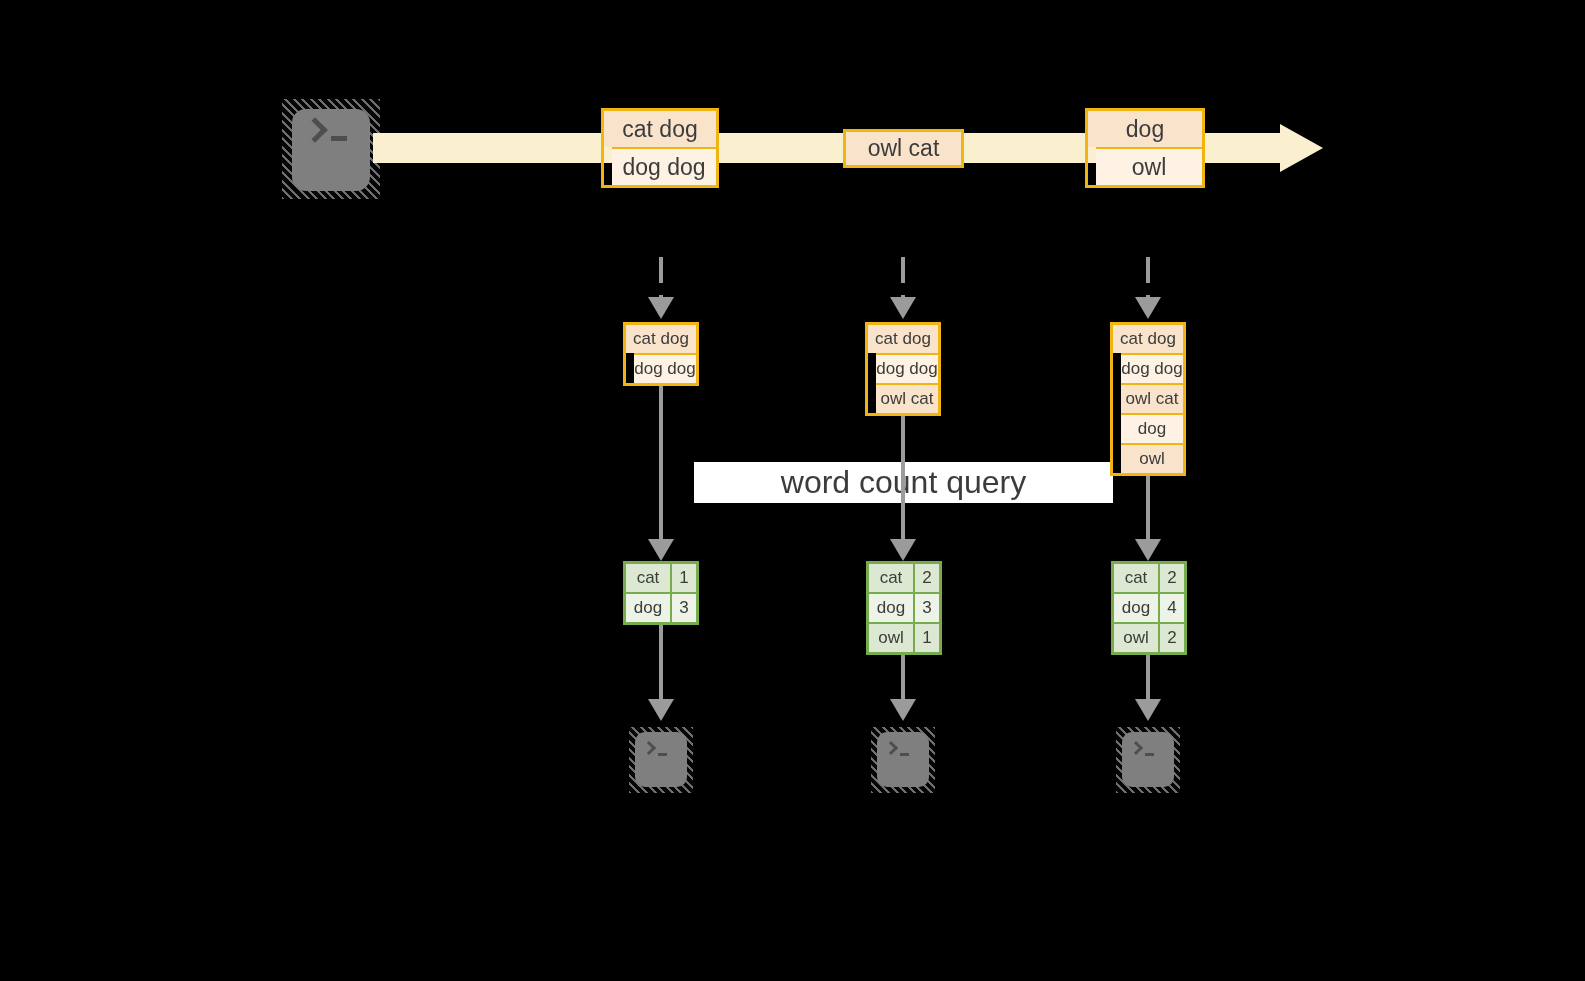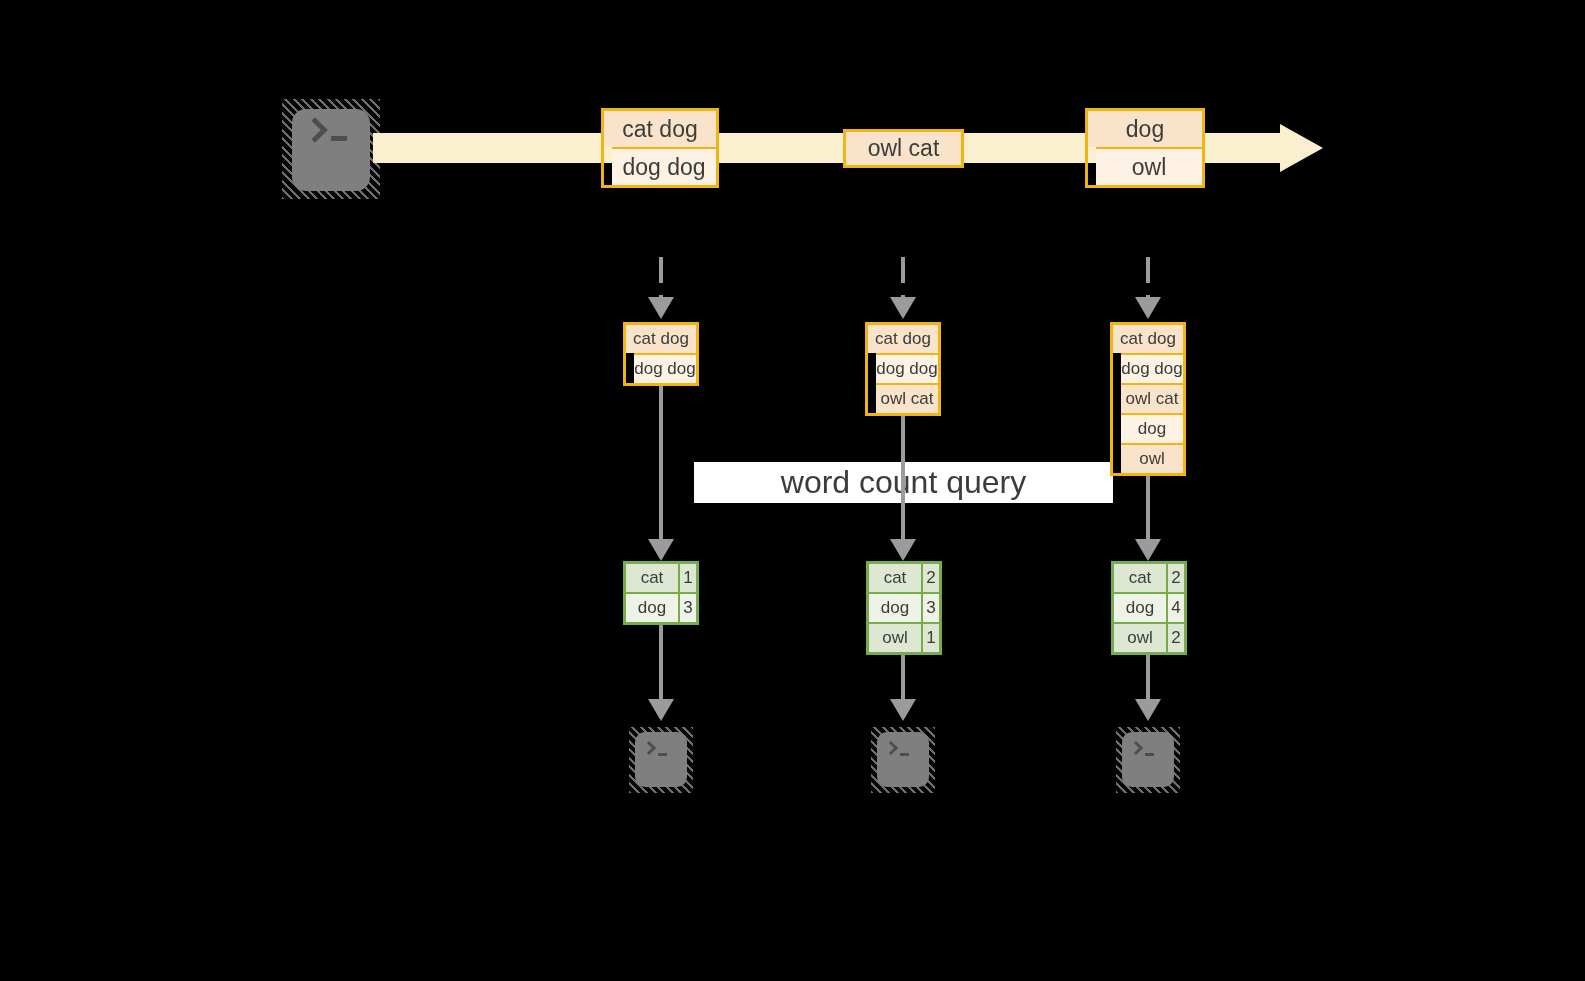--- a/index.html
+++ b/index.html
@@ -44,21 +44,21 @@
   .stem{position:absolute;width:4px;background:#9b9b9b;z-index:2;}
   .head{position:absolute;width:0;height:0;z-index:2;
     border-top:22px solid #9b9b9b;border-left:13px solid transparent;border-right:13px solid transparent;}
   
   .query-label{position:absolute;left:694px;top:462px;width:419px;height:41px;background:#ffffff;
     display:flex;align-items:center;justify-content:center;font-size:32px;color:#3c3c3b;z-index:1;}
   
   .gtable{position:absolute;border:3px solid #76ac4e;box-sizing:border-box;display:flex;flex-direction:column;z-index:3;width:76px;}
   .gtable .trow{flex:1;display:flex;}
   .gtable .trow + .trow{border-top:2px solid #76ac4e;}
-  .gtable .word{width:52px;display:flex;align-items:center;justify-content:center;font-size:17px;text-align:right;}
+  .gtable .word{width:44px;display:flex;align-items:center;justify-content:center;font-size:17px;text-align:right;}
   .gtable .num{flex:1;display:flex;align-items:center;justify-content:center;font-size:17px;border-left:2px solid #76ac4e;}
   .gtable .trow:nth-child(odd) .word,.gtable .trow:nth-child(odd) .num{background:#dce8d2;}
   .gtable .trow:nth-child(even) .word,.gtable .trow:nth-child(even) .num{background:#edf3e7;}
 </style>
 </head>
 <body>
 
 <div class="canvas">
 
   <div class="term big" style="left:282px;top:99px;width:98px;height:100px;">

